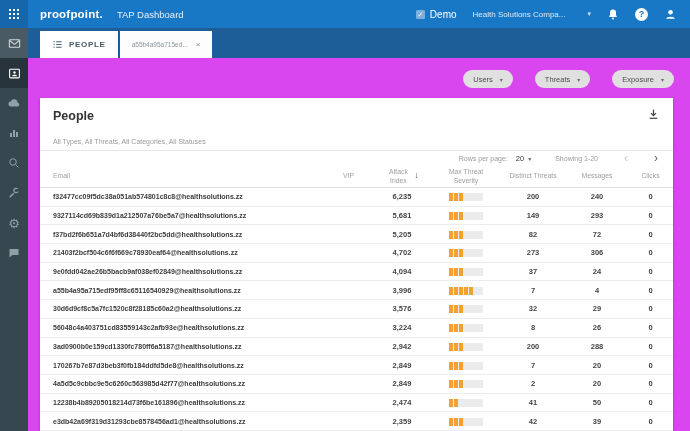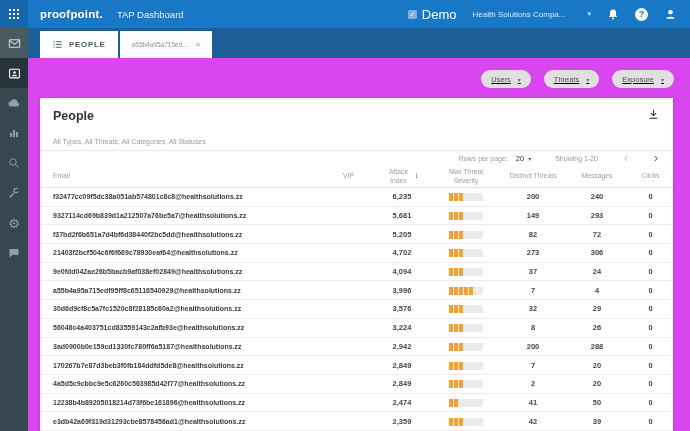--- a/index.html
+++ b/index.html
@@ -12,21 +12,21 @@
             display:flex; align-items:center; z-index:5; }
   .apps-btn { width:28px; height:28px; background:#1566ab; display:flex; align-items:center; justify-content:center; flex:0 0 28px; cursor:pointer; }
   .apps-icon { display:grid; grid-template-columns:repeat(3,2.5px); grid-template-rows:repeat(3,2.5px); gap:1.5px; }
   .apps-icon i { background:#fff; width:2.5px; height:2.5px; }
   .logo { color:#fff; font-weight:bold; font-size:11.5px; margin-left:12px; letter-spacing:0.2px; }
   .app-title { color:#e8f1fa; font-size:9.5px; margin-left:14px; }
   .topbar-right { margin-left:auto; display:flex; align-items:center; gap:16px; padding-right:13px; }
   .demo { display:flex; align-items:center; gap:5px; cursor:pointer; }
   .checkbox { width:9px; height:9px; background:#7db0de; border-radius:1.5px; display:flex; align-items:center; justify-content:center;
               color:#fff; font-size:7px; line-height:1; }
-  .demo-label { color:#fff; font-size:13px; }
+  .demo-label { color:#fff; font-size:10px; }
   .org { display:flex; align-items:center; gap:22px; cursor:pointer; }
   .org-name { color:#dbe9f7; font-size:8px;text-align:center; }
   .org .caret { color:#cfe0f2; font-size:7px; }
   .top-ico { display:flex; align-items:center; justify-content:center; cursor:pointer; }
   .help-circle { width:13px; height:13px; border-radius:50%; background:#fff; color:#1878c5;
                  font-size:9px; font-weight:bold; display:flex; align-items:center; justify-content:center; }
 
   
   .sidebar { position:absolute; left:0; top:28px; width:28px; height:403px; background:#37474f; z-index:4; }
   .side-item { width:28px; height:30px; display:flex; align-items:center; justify-content:center; color:#90a0a7; cursor:pointer; }
@@ -43,21 +43,21 @@
   .tab-detail-label { font-size:6.5px; color:#8a959b; }
   .tab-close { font-size:8px; color:#8a959b; cursor:pointer; }
 
   
   .datebox { position:absolute; left:40px; top:64px; width:122px; height:25px; background:#fff; border:1px solid #cfcfcf;
              border-radius:2px; box-shadow:0 1px 2px rgba(0,0,0,0.12); cursor:pointer; }
   .date-label { position:absolute; left:8px; top:3px; font-size:6.5px; color:#9a9a9a; }
   .date-value { position:absolute; left:8px; bottom:3px; font-size:8.5px; color:#333; }
   .datebox .caret { position:absolute; right:8px; bottom:5px; font-size:7px; color:#666; }
 
-  .pills { position:absolute; top:70px; right:16px; display:flex; gap:13px;text-decoration:underline; }
+  .pills { position:absolute; top:70px; right:16px; display:flex; gap:22px; }
   .pill { height:18px; border:none; border-radius:9px; background:#e0e0e0; display:flex; align-items:center;
           padding:0 10px; gap:7px; cursor:pointer; }
   .pill-label { font-size:7.5px; color:#4d4d4d; }
   .pill .caret { font-size:6px; color:#6e6e6e; }
 
   
   .card { position:absolute; left:40px; top:98px; width:633px; height:340px; background:#fff;
           box-shadow:0 1px 3px rgba(0,0,0,0.22); }
   .card-title { position:absolute; left:13px; top:11px; font-size:12.5px; font-weight:bold; color:#333; }
   .download-btn { position:absolute; right:13px; top:10px; cursor:pointer; }

